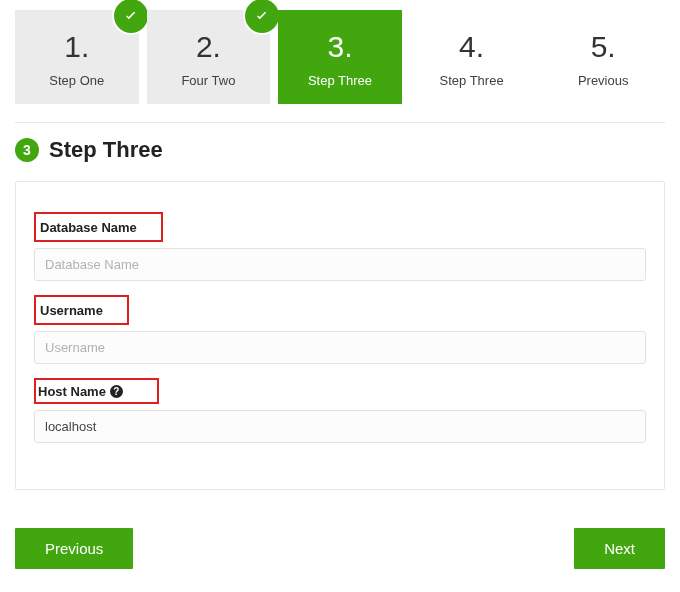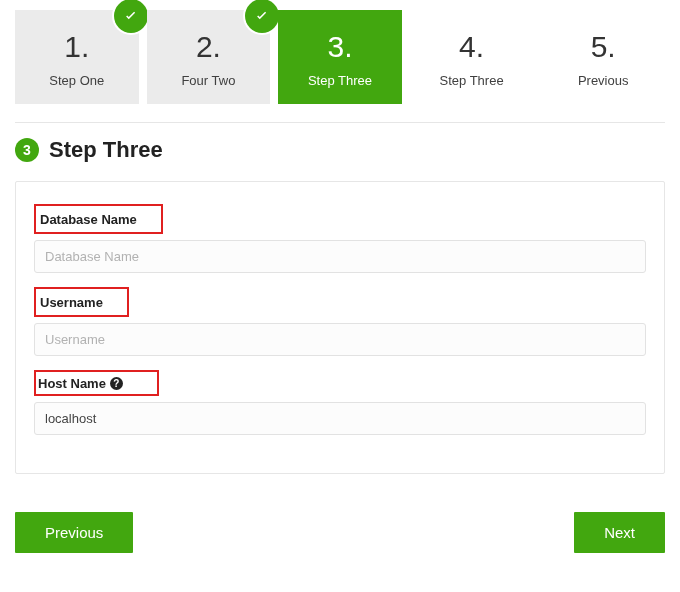--- a/index.html
+++ b/index.html
@@ -75,21 +75,21 @@
       justify-content: center;
     }
     .section-head h2 {
       font-size: 22px;
       font-weight: 700;
       color: #222;
     }
     .panel {
       border: 1px solid #e6e6e6;
       border-radius: 2px;
-      padding: 22px 18px;
+      padding: 30px 18px;
       margin-bottom: 38px;
     }
     .form-group {
       margin-bottom: 14px;
     }
     .label-wrap {
       display: inline-block;
       border: 2px solid #e02020;
       padding: 4px 24px 4px 4px;
       margin-bottom: 6px;

